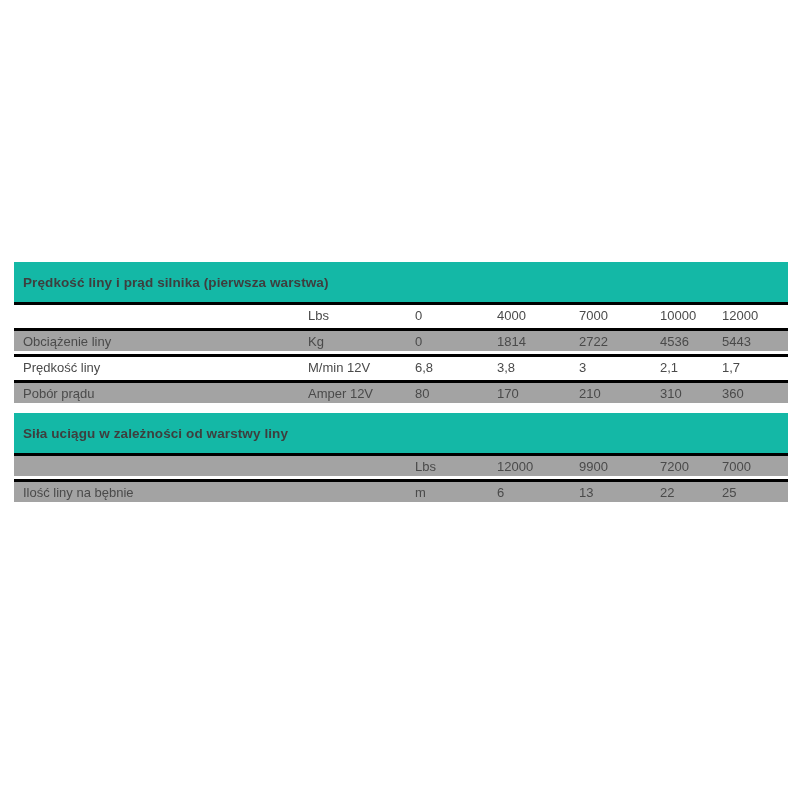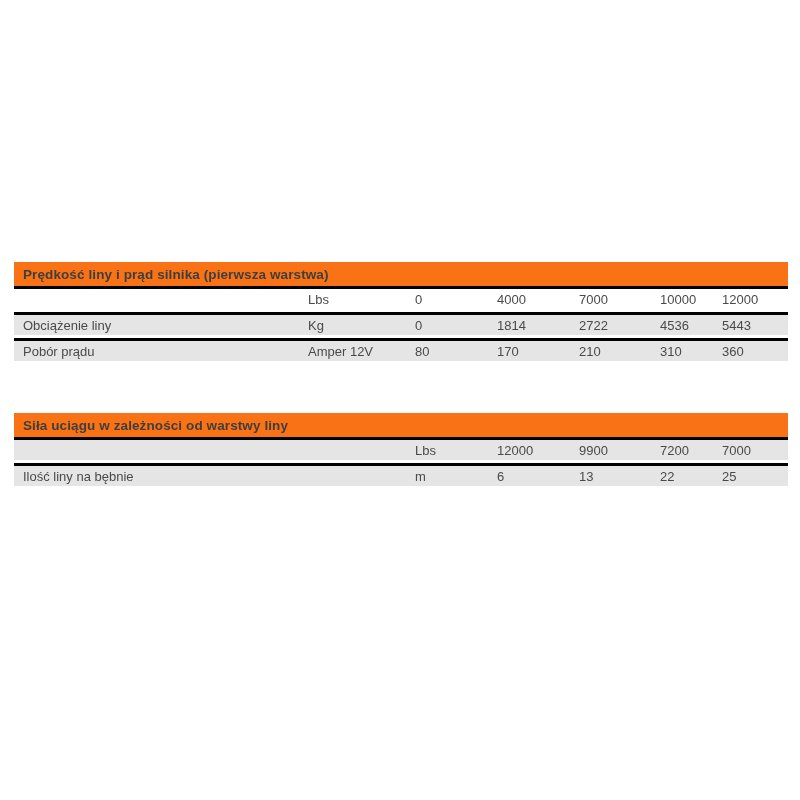--- a/index.html
+++ b/index.html
@@ -19,42 +19,42 @@
     left: 14px;
     width: 774px;
     border-collapse: separate;
     border-spacing: 0;
     table-layout: fixed;
   }
   .spec-table.t1 { top: 262px; }
   .spec-table.t2 { top: 413px; }
 
   .spec-table th.title {
-    background: #f97316;
-    height: 24px;
+    background: #14b8a6;
+    height: 40px;
     text-align: left;
     vertical-align: middle;
     padding: 0 0 0 9px;
     font-size: 13.5px;
     font-weight: bold;
     color: #3e3e3e;
     letter-spacing: 0.1px;
   }
   .spec-table td {
     height: 20px;
     border-top: 3px solid #000000;
     border-bottom: 3px solid #ffffff;
     padding: 0;
     vertical-align: middle;
     font-size: 13px;
     color: #4a4a4a;
     white-space: nowrap;
     overflow: hidden;
   }
-  .spec-table tr.striped td { background: #e5e5e5; }
+  .spec-table tr.striped td { background: #a3a3a3; }
   .spec-table td.lbl  { padding-left: 9px; }
   .spec-table td.unit { padding-left: 2px; }
   .spec-table td.val  { padding-left: 2px; }
 </style>
 </head>
 <body>
 
 <table class="spec-table t1">
   <colgroup>
     <col style="width:292px">
@@ -79,20 +79,29 @@
     <td class="val">12000</td>
   </tr>
   <tr class="striped">
     <td class="lbl">Obciążenie liny</td>
     <td class="unit">Kg</td>
     <td class="val">0</td>
     <td class="val">1814</td>
     <td class="val">2722</td>
     <td class="val">4536</td>
     <td class="val">5443</td>
+  </tr>
+  <tr>
+    <td class="lbl">Prędkość liny</td>
+    <td class="unit">M/min 12V</td>
+    <td class="val">6,8</td>
+    <td class="val">3,8</td>
+    <td class="val">3</td>
+    <td class="val">2,1</td>
+    <td class="val">1,7</td>
   </tr>
   <tr class="striped">
     <td class="lbl">Pobór prądu</td>
     <td class="unit">Amper 12V</td>
     <td class="val">80</td>
     <td class="val">170</td>
     <td class="val">210</td>
     <td class="val">310</td>
     <td class="val">360</td>
   </tr>

